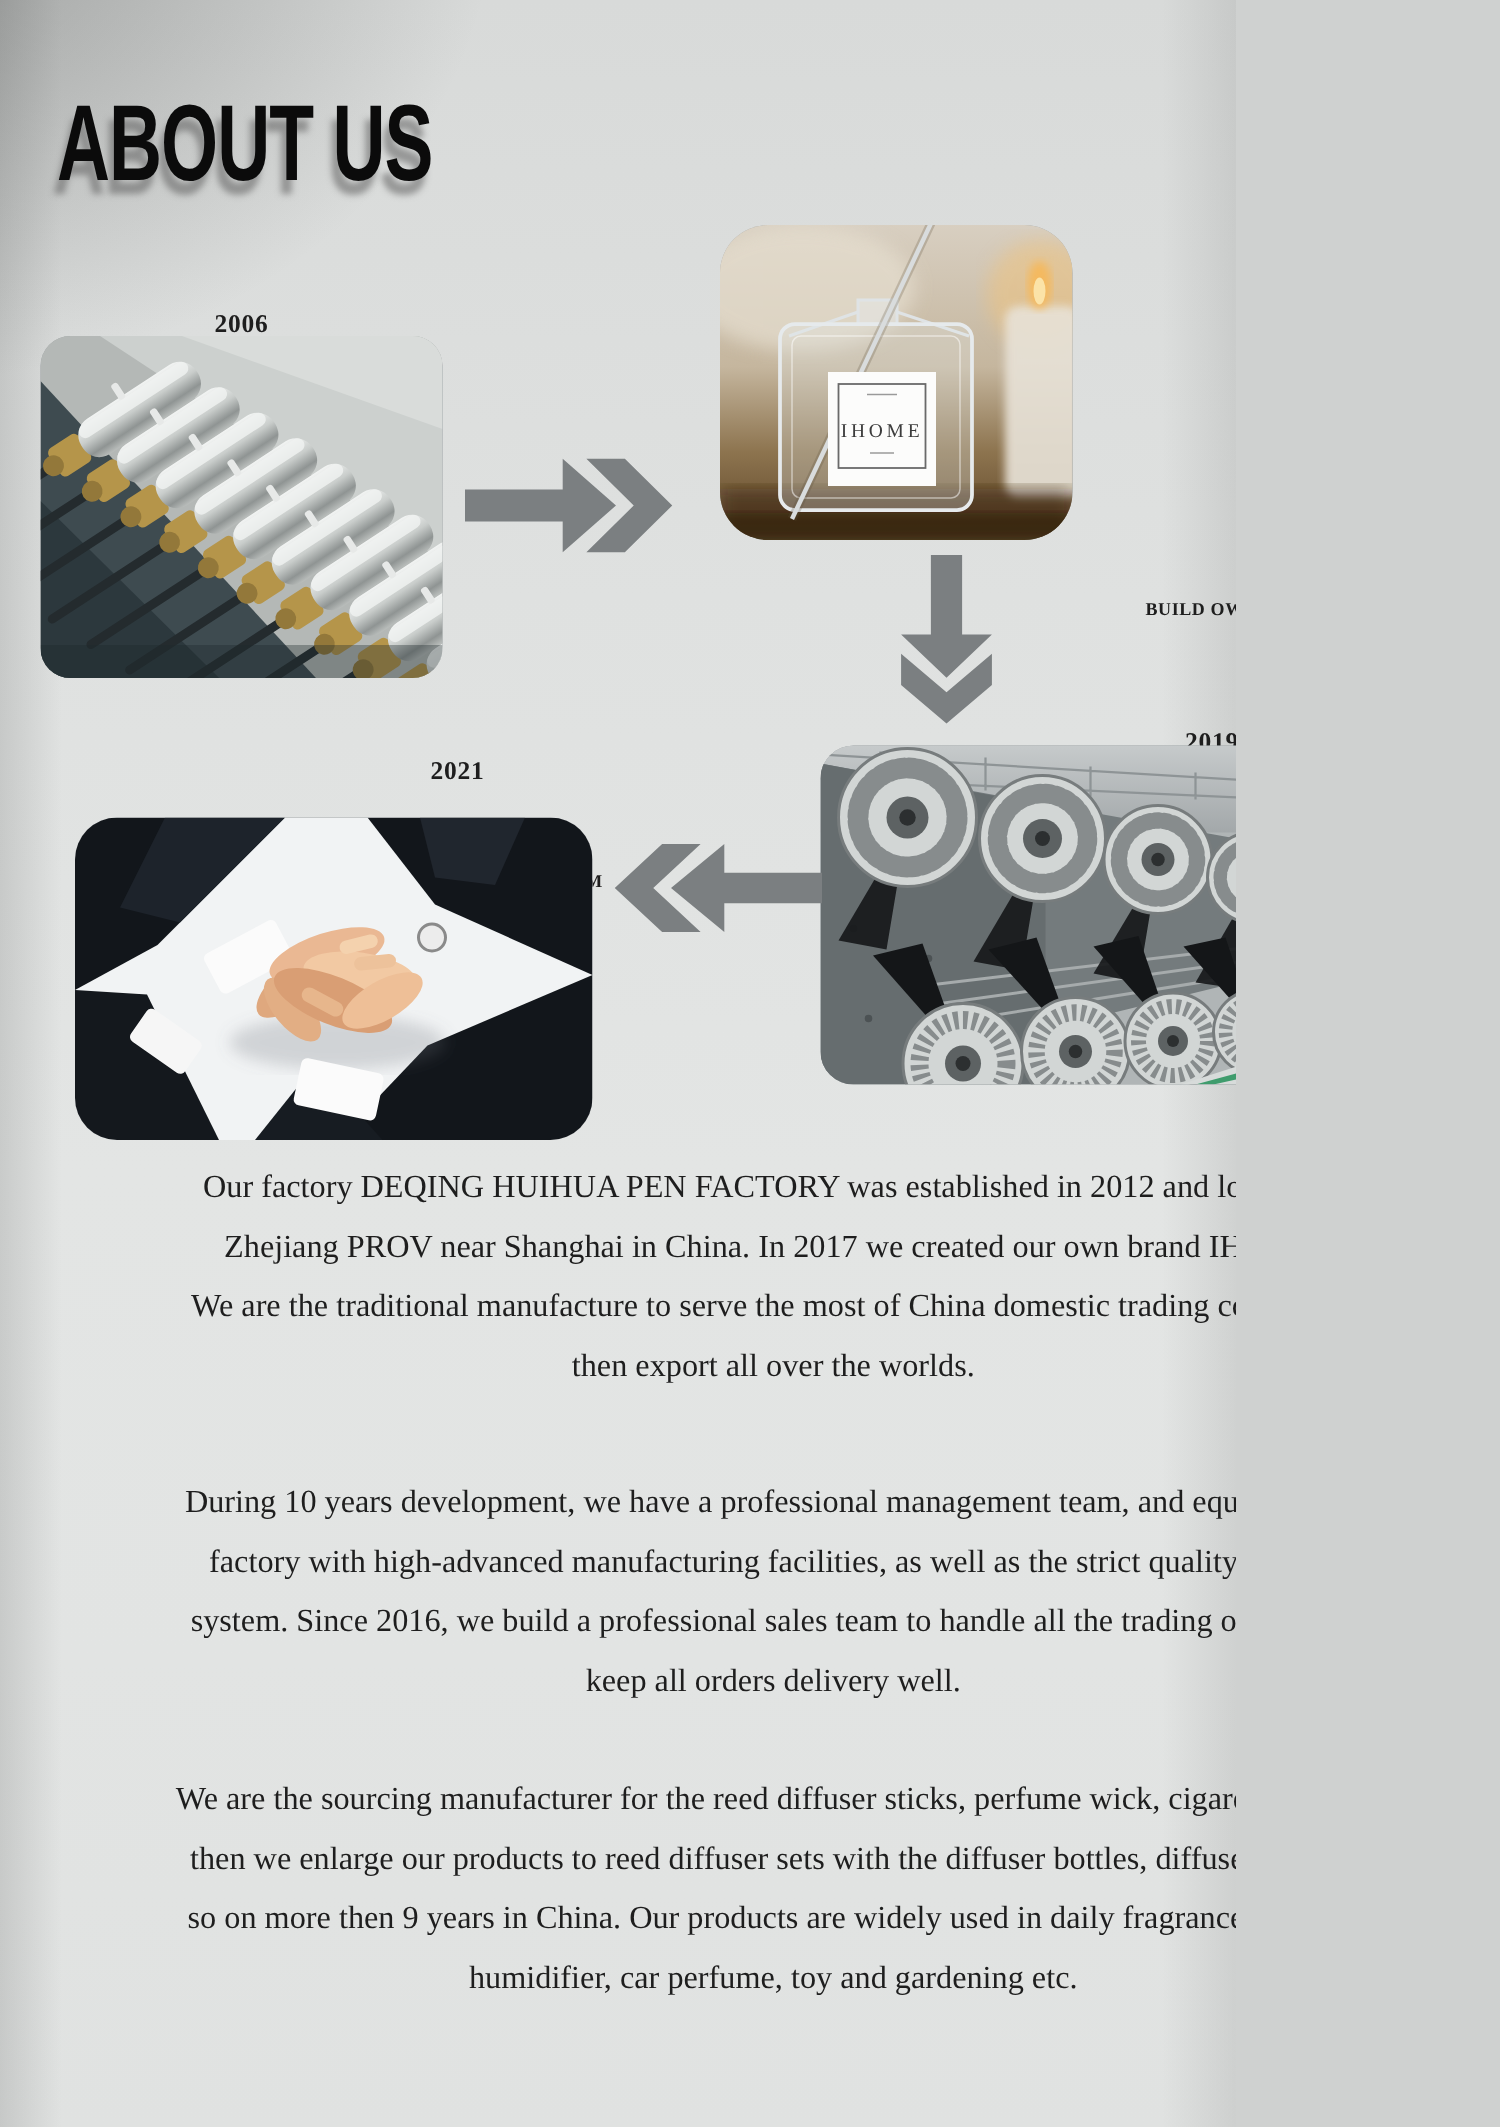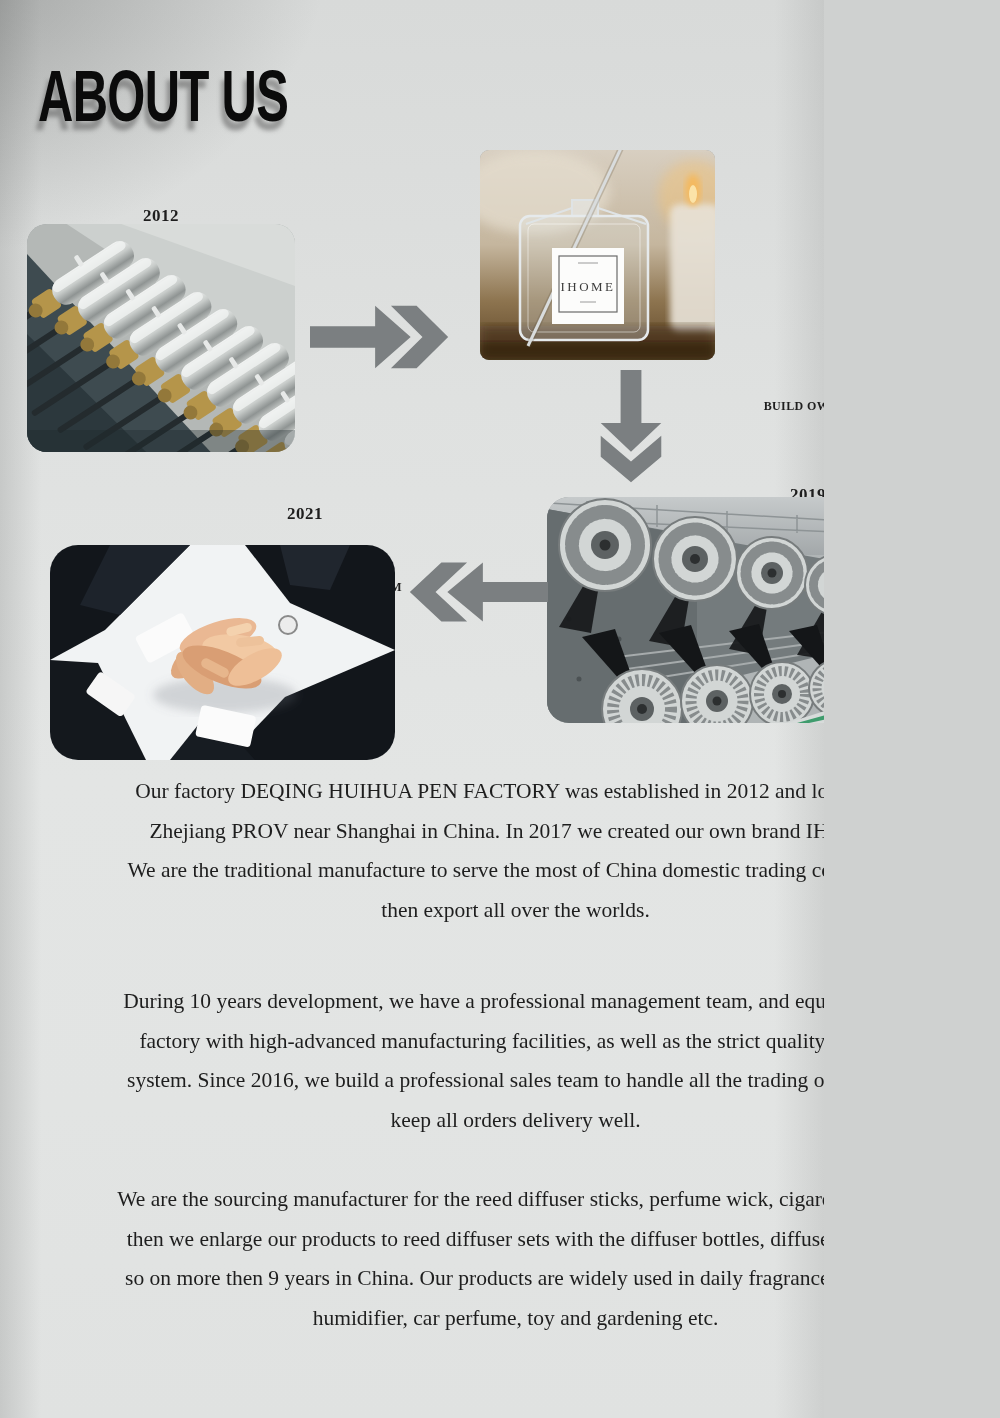--- a/index.html
+++ b/index.html
@@ -29,21 +29,21 @@
   .cap-lines{font-size:12px;line-height:19px;letter-spacing:0.4px;}
   .cap-2012{left:27px;top:170px;width:268px;}
   .cap-2017{left:718px;top:306px;width:262px;}
   .cap-2019{left:663px;top:449px;width:290px;}
   .cap-2020{left:150px;top:468px;width:310px;}
   .photo{
     position:absolute;margin:0;overflow:hidden;background:#9aa0a2;
   }
   .photo svg{display:block;width:100%;height:100%;}
   .photo-2012{left:27px;top:224px;width:268px;height:228px;border-radius:20px;}
-  .photo-2017{left:480px;top:150px;width:235px;height:210px;border-radius:9px;}
+  .photo-2017{left:480px;top:150px;width:235px;height:210px;border-radius:32px;}
   .photo-2019{left:547px;top:497px;width:396px;height:226px;border-radius:22px;}
   .photo-2020{left:50px;top:545px;width:345px;height:215px;border-radius:28px;}
   .arrow{position:absolute;}
   .arrow svg{display:block;width:100%;height:100%;}
   .arrow-shape{fill:var(--arrow-gray,#7b7f81);}
   .arrow-right-pos{left:310px;top:301px;width:150px;height:72px;}
   .arrow-down-pos{left:596px;top:370px;width:70px;height:122px;}
   .arrow-left-pos{left:398px;top:558px;width:150px;height:68px;}
   .arrow-left-pos svg{transform:scaleX(-1);}
   .about-text{
@@ -56,21 +56,21 @@
   .about-text .p3{margin-bottom:28px;}
 </style>
 </head>
 <body>
 
 <div class="page">
 
   <h1 class="title">ABOUT US</h1>
 
   <div class="caption cap-2012">
-    <div class="cap-year">2012</div>
+    <div class="cap-year">2006</div>
     <div class="cap-lines">BUILD TEH FIRST FACTORY</div>
   </div>
 
   <figure class="photo photo-2012">
     <svg viewBox="0 0 270 228" preserveAspectRatio="none">
       <defs>
         <linearGradient id="cylg" x1="0" y1="0" x2="0" y2="1">
           <stop offset="0" stop-color="#f2f4f3"></stop>
             <stop offset="0.45" stop-color="#c9cdcb"></stop>
           <stop offset="0.78" stop-color="#8f9493"></stop>

